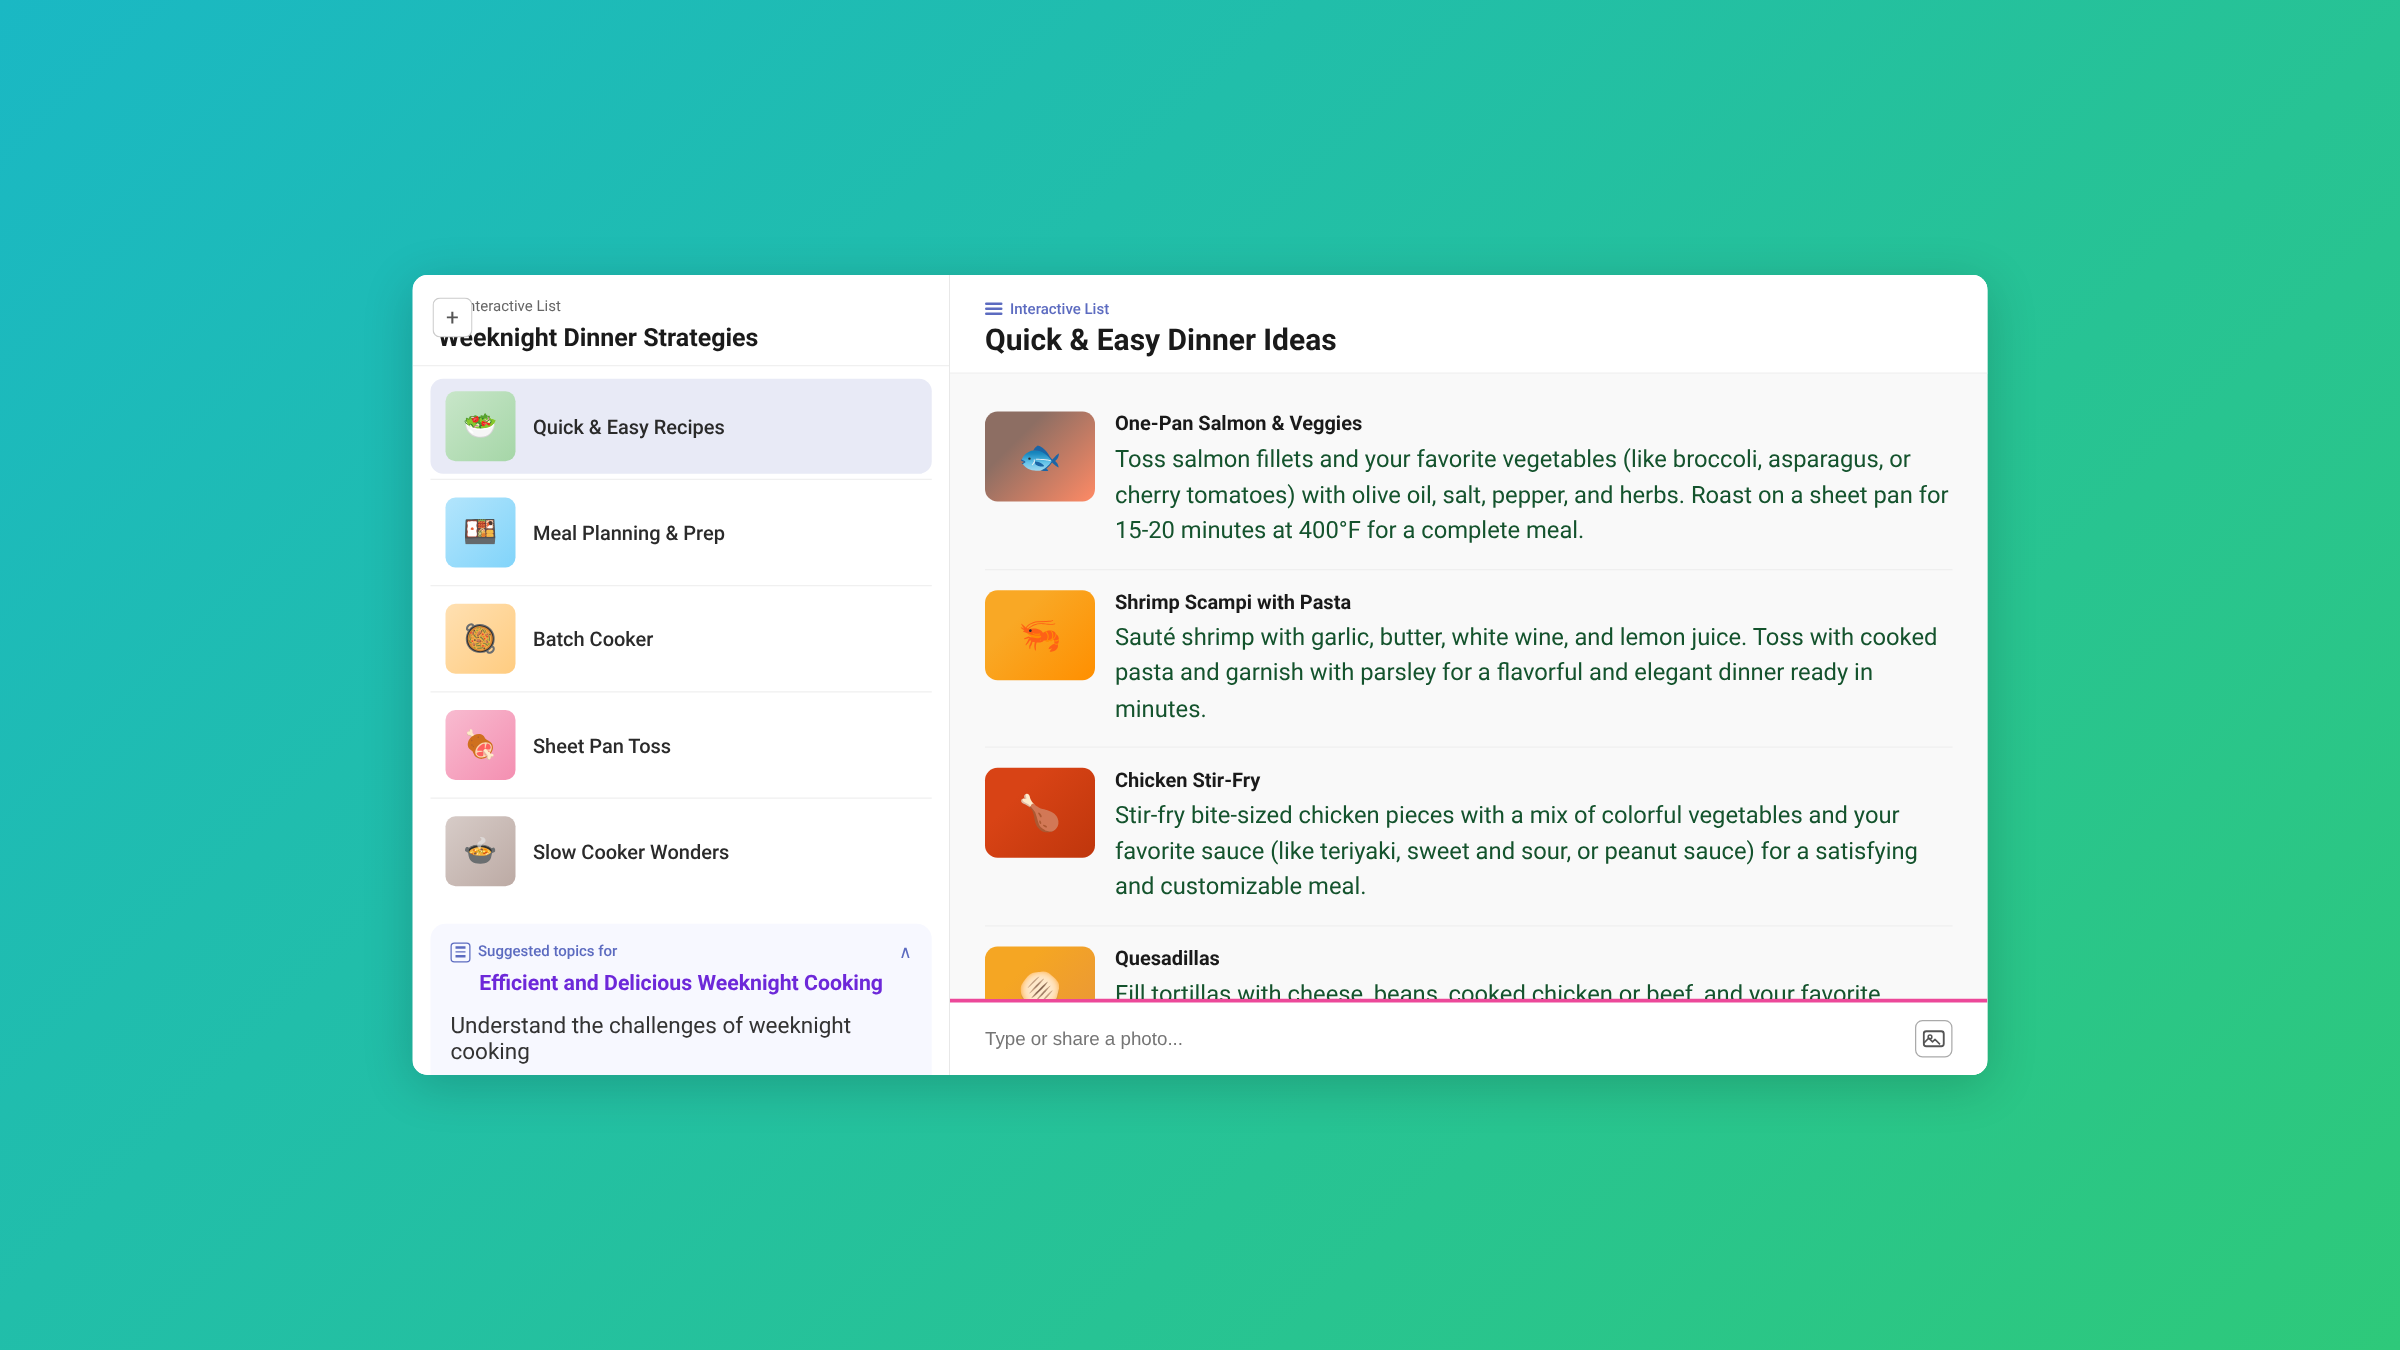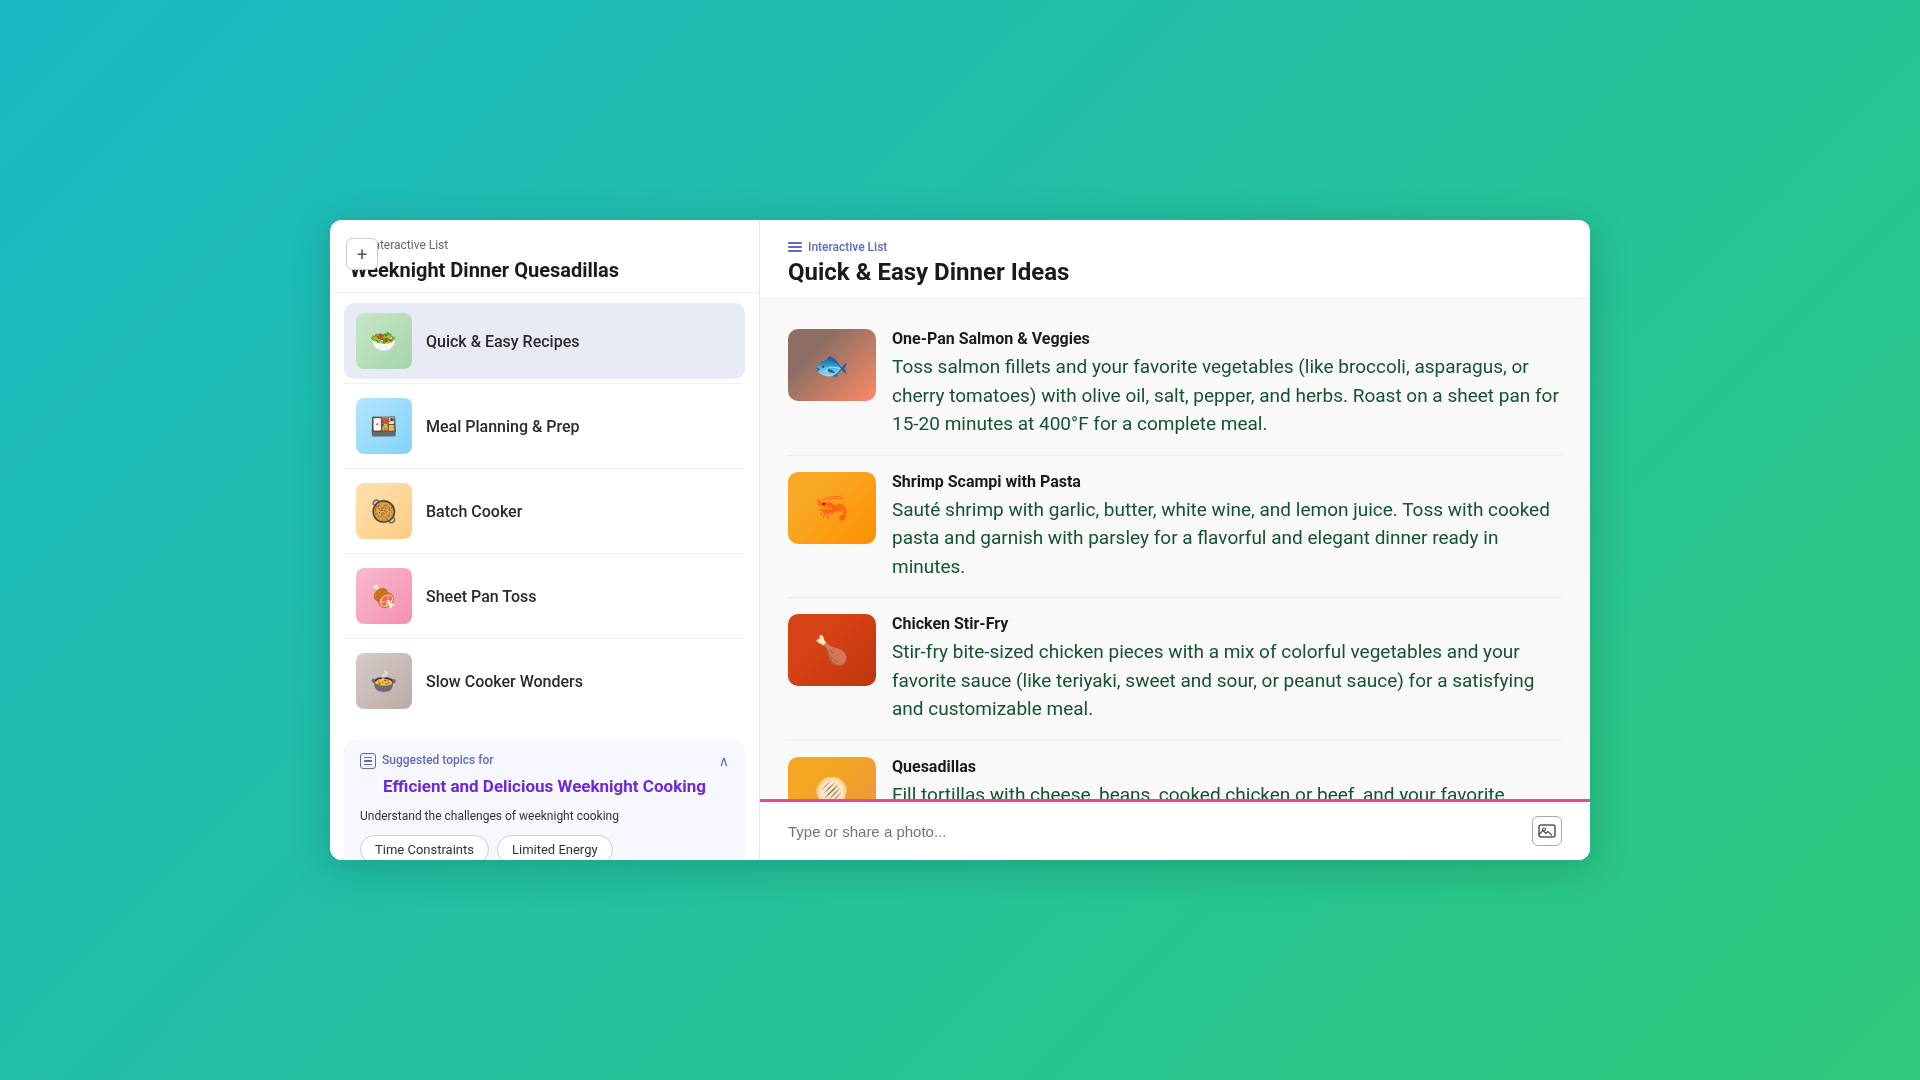--- a/index.html
+++ b/index.html
@@ -151,21 +151,21 @@
     }
     .suggested-title {
       font-size: 17px;
       font-weight: 700;
       color: #6d28d9;
       margin-bottom: 12px;
       line-height: 1.3;
       text-align: center;
     }
     .suggested-topic-item {
-      font-size: 12px;
+      font-size: 18px;
       color: #333;
       margin-bottom: 12px;
       font-weight: 400;
     }
     .tags-row {
       display: flex;
       gap: 8px;
       flex-wrap: wrap;
     }
     .tag {
@@ -313,21 +313,21 @@
 
     <div class="left-header">
       <div class="interactive-list-label">
         <div class="list-icon">
           <span></span>
             <span></span>
             <span></span>
         </div>
         <span>Interactive List</span>
       </div>
-      <div class="left-title">Weeknight Dinner Quesadillas</div>
+      <div class="left-title">Weeknight Dinner Strategies</div>
     </div>
 
     <div class="nav-list">
 
       <div class="nav-item active">
         <div class="nav-item-thumb thumb-quick">
           <div class="thumb-food">🥗</div>
         </div>
         <span class="nav-item-label">Quick &amp; Easy Recipes</span>
       </div>

